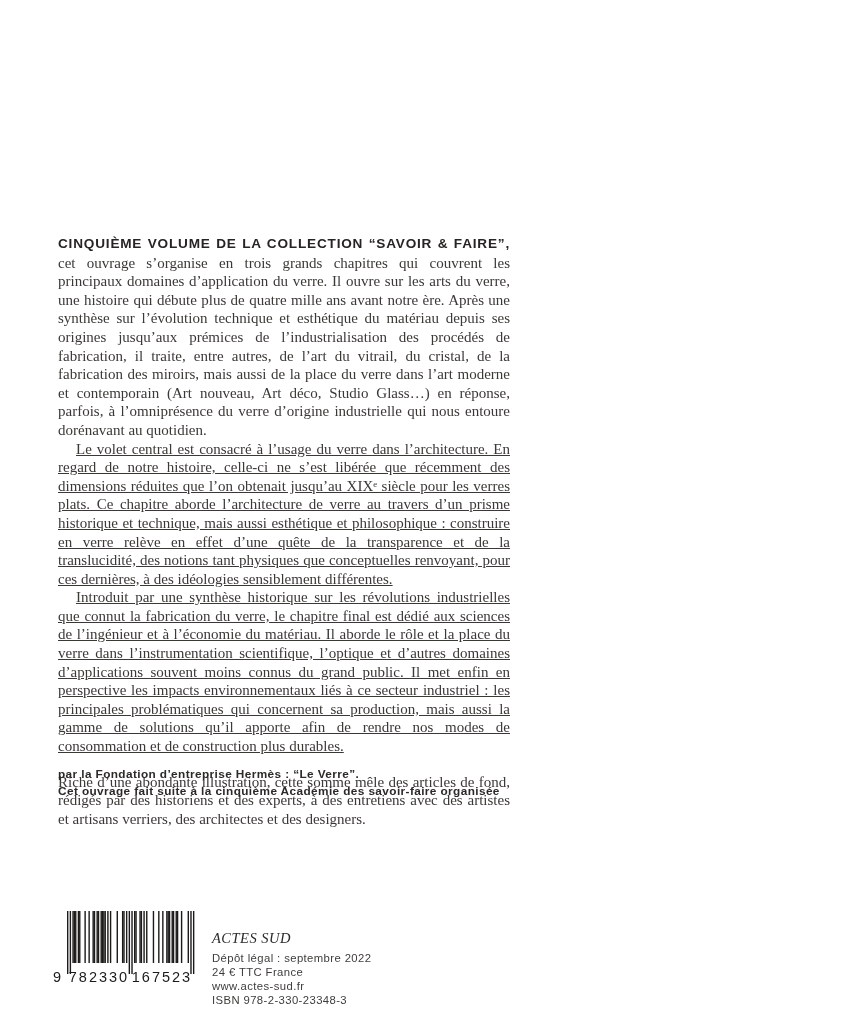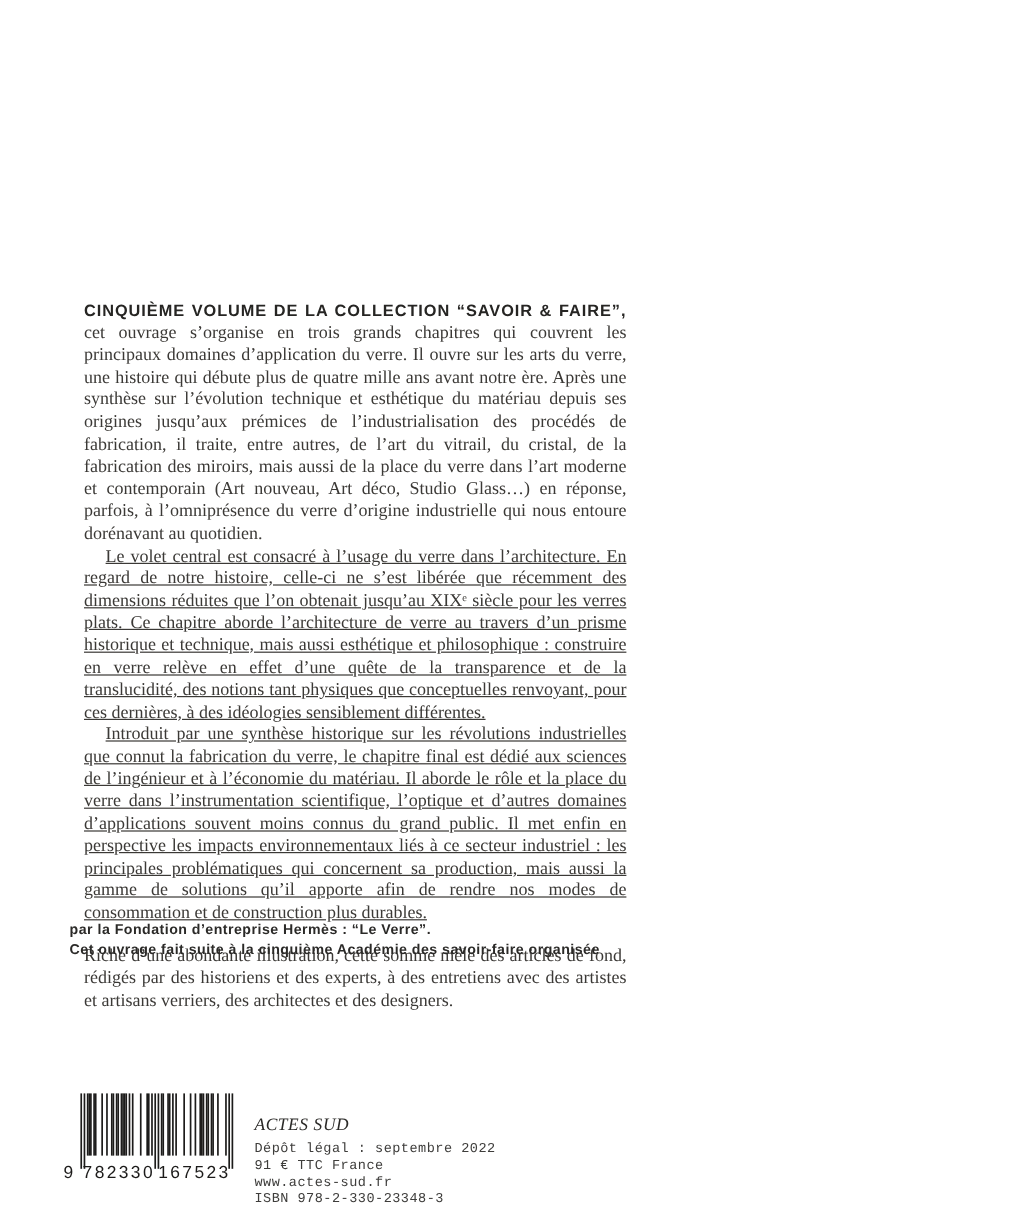--- a/index.html
+++ b/index.html
@@ -9,28 +9,27 @@
   }
   .page{
     position:relative;
     width:851px;height:1021px;
     background:#ffffff;
     overflow:hidden;
   }
   
   .content{
     position:absolute;
-    left:70px;top:234px;
+    left:58px;top:234px;
     width:452px;
     font-family:"Liberation Serif","DejaVu Serif",serif;
     font-size:15px;
     line-height:18.6px;
     color:#3b3936;
     text-align:justify;
-    margin-top:16px;
   }
   .content p{margin:0;}
   .content p.indent{text-indent:18px;text-decoration:underline;}
   .content p.spaced{margin-top:17px;}
   .lead{
     font-family:"Liberation Sans","DejaVu Sans",sans-serif;
     font-weight:bold;
     font-size:13.6px;
     letter-spacing:0.8px;
     color:#262523;
@@ -60,21 +59,21 @@
   }
   .publisher{
     font-family:"Liberation Serif","DejaVu Serif",serif;
     font-style:italic;
     font-size:14.5px;
     letter-spacing:0.5px;
     color:#2b2a28;
     margin-bottom:4px;
   }
   .publine{
-    font-family:Liberation Mono, monospace;
+    font-family:Liberation Sans, sans-serif;
     font-size:11.3px;
     line-height:14px;
     letter-spacing:0.4px;
   }
 </style>
 </head>
 <body>
 
 <div class="page">
 
@@ -141,18 +140,18 @@
         <rect x="139.96" y="0" width="1.40" height="63" fill="#1c1b1a"></rect>
         <text x="5" y="71" text-anchor="middle" style="font-family:'Liberation Sans',sans-serif;font-size:14.5px;fill:#1c1b1a;letter-spacing:2px;">9</text>
         <text x="46" y="71" text-anchor="middle" style="font-family:'Liberation Sans',sans-serif;font-size:14.5px;fill:#1c1b1a;letter-spacing:2px;">782330</text>
         <text x="109" y="71" text-anchor="middle" style="font-family:'Liberation Sans',sans-serif;font-size:14.5px;fill:#1c1b1a;letter-spacing:2px;">167523</text>
       </svg>
   </div>
 
   <div class="pubinfo">
     <div class="publisher">ACTES SUD</div>
     <div class="publine">Dépôt légal : septembre 2022</div>
-    <div class="publine">91 € TTC France</div>
+    <div class="publine">24 € TTC France</div>
     <div class="publine">www.actes-sud.fr</div>
     <div class="publine">ISBN 978-2-330-23348-3</div>
   </div>
 
 </div>
 
 </body></html>

